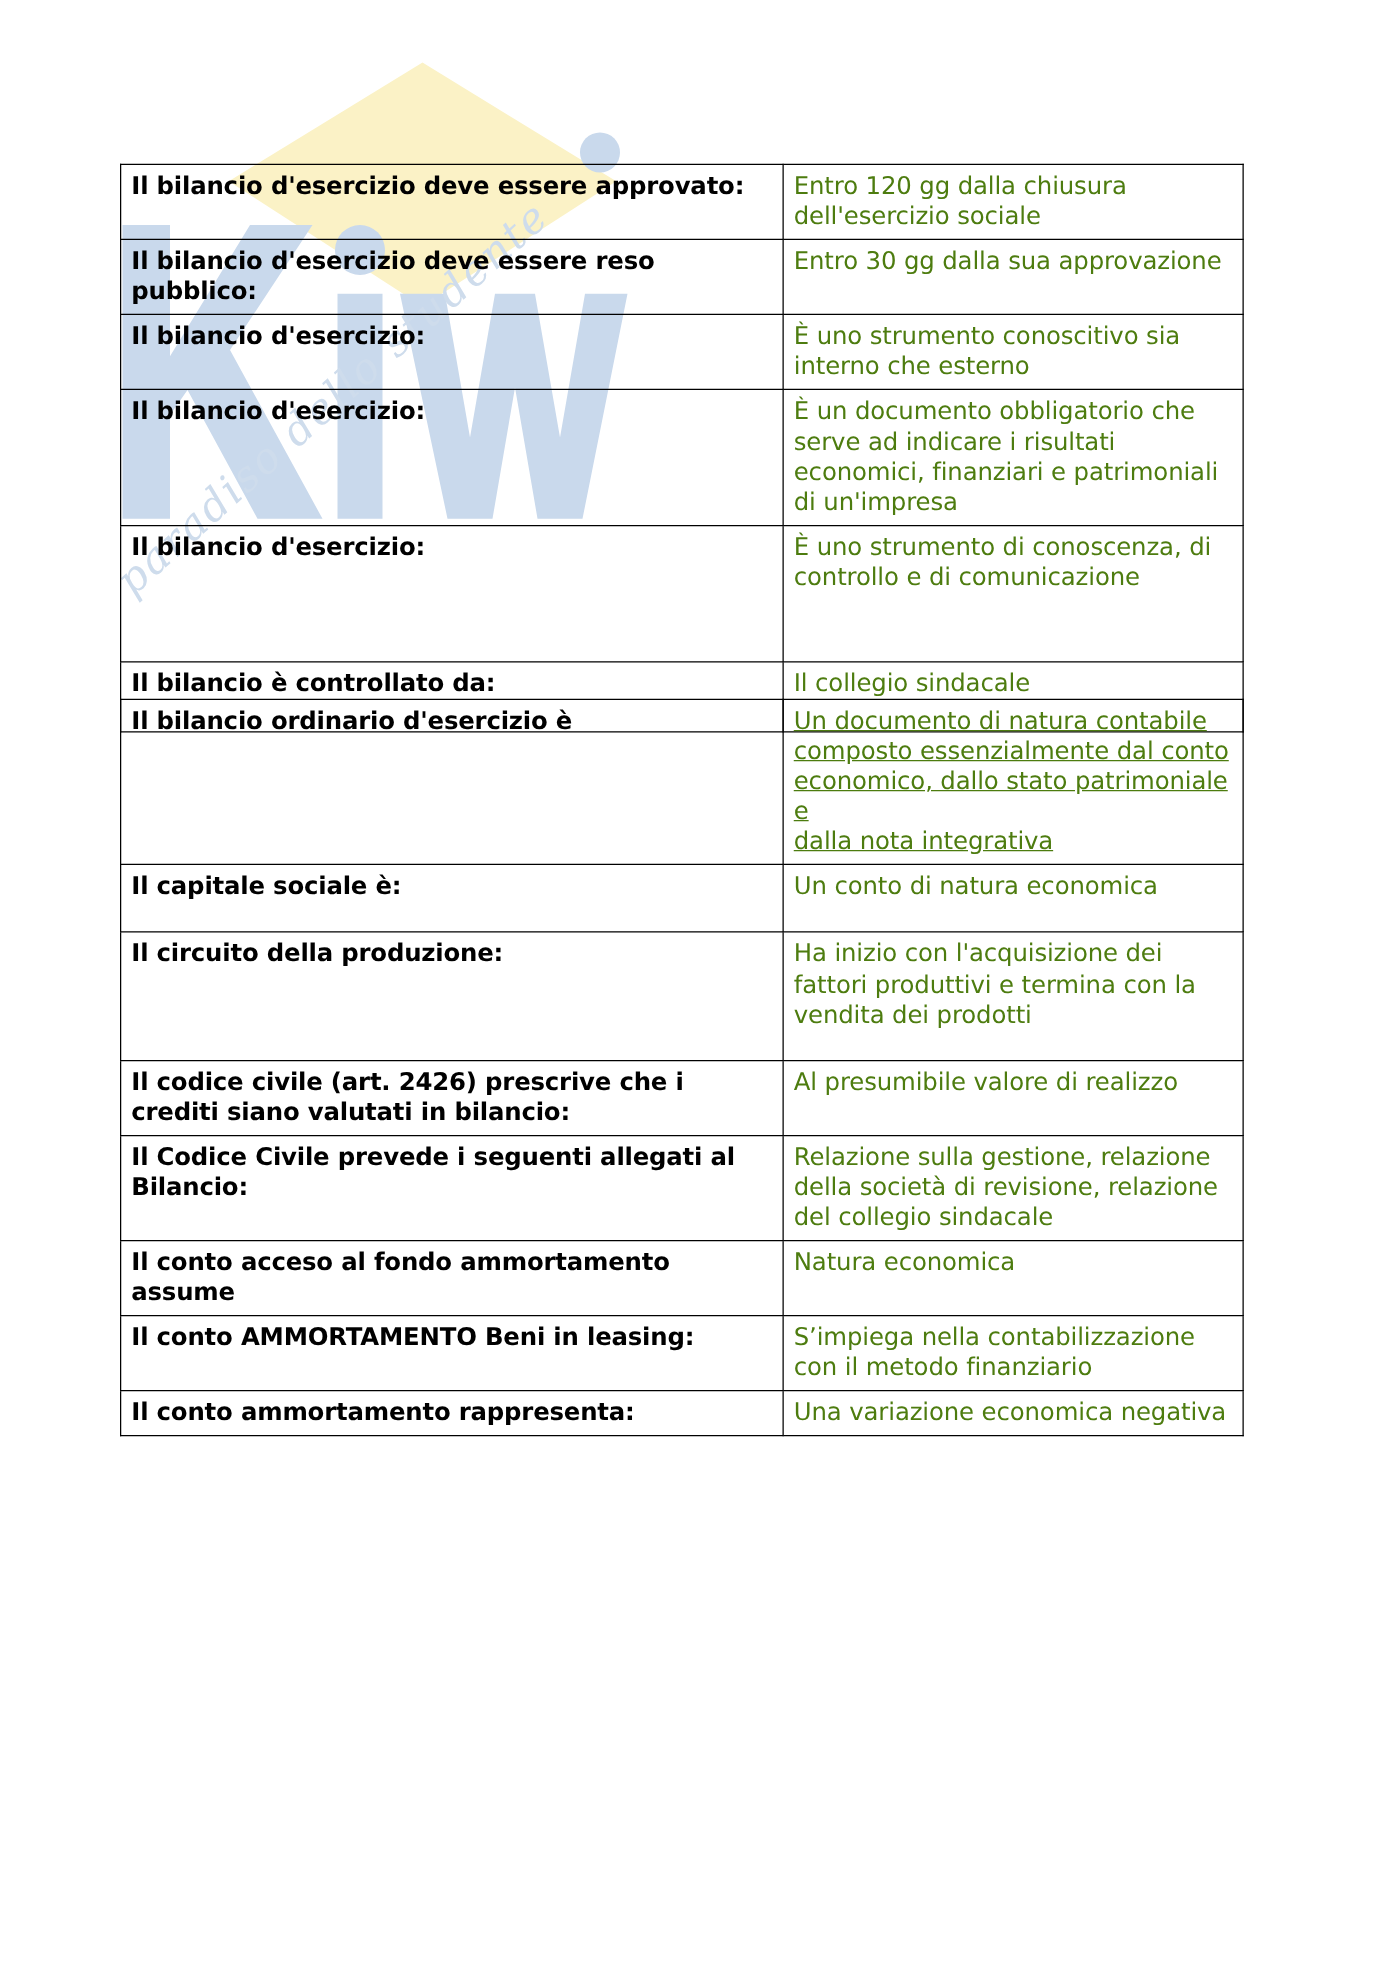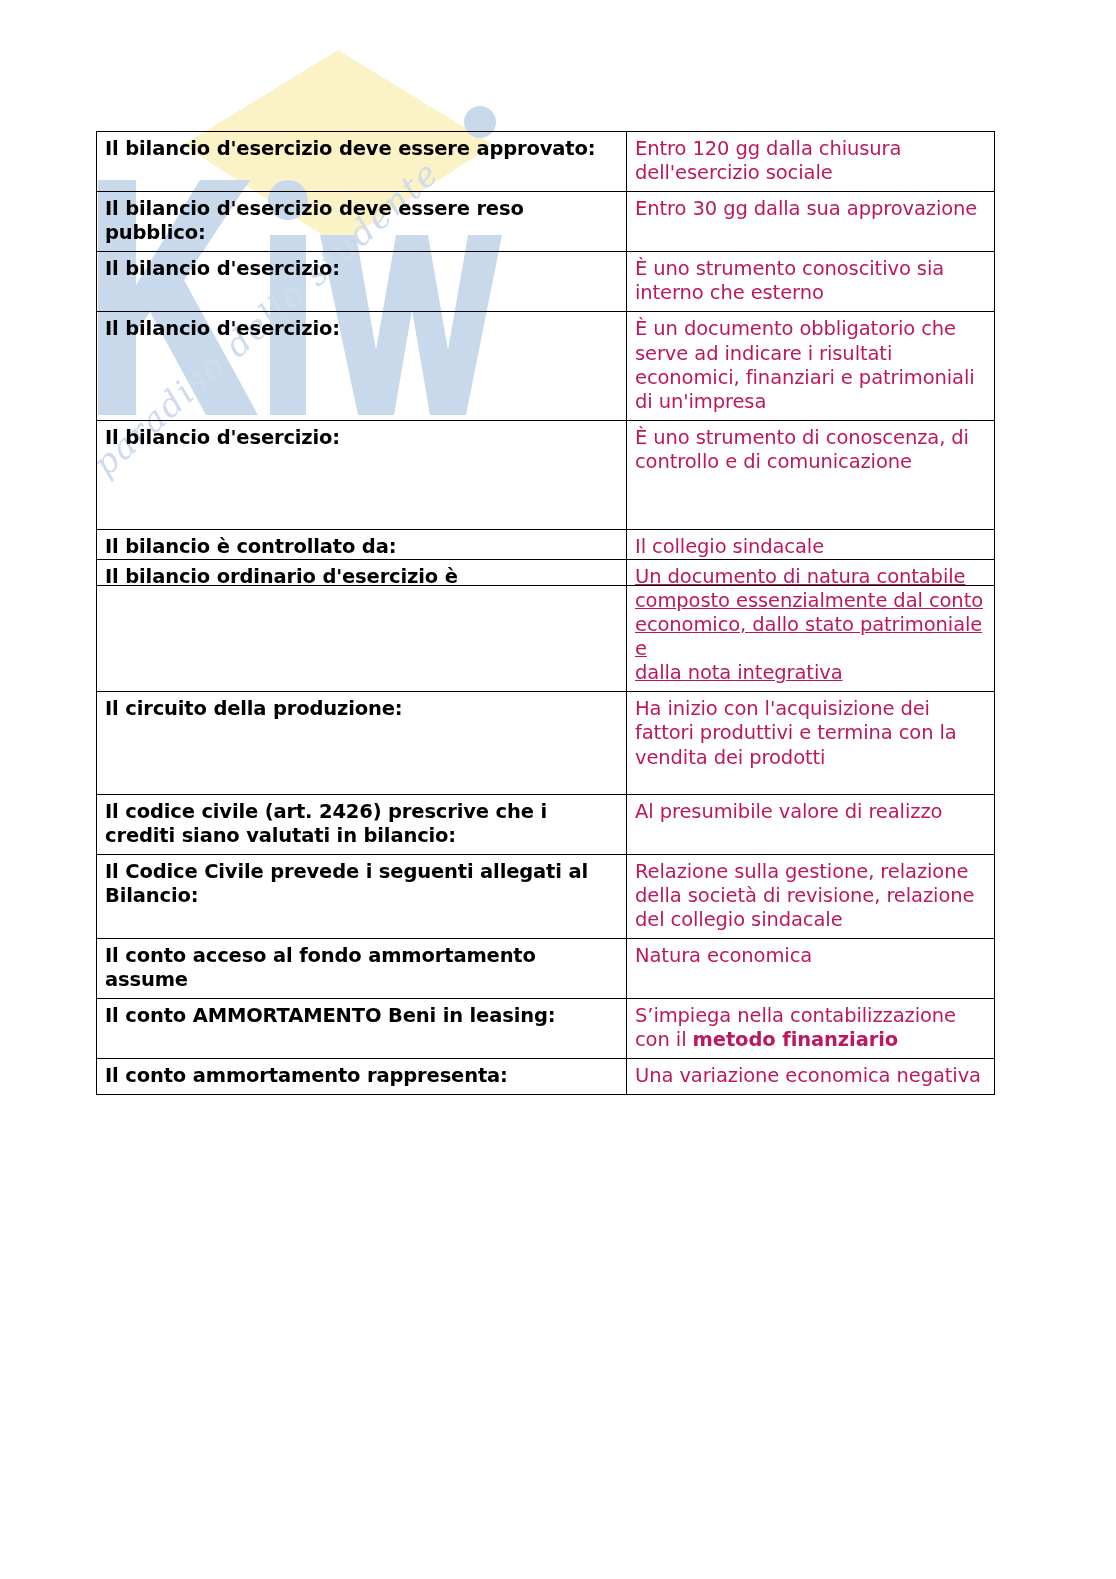--- a/index.html
+++ b/index.html
@@ -66,24 +66,24 @@
     font-weight: bold;
     font-size: 19.5px;
     line-height: 1.235;
     color: #000000;
     letter-spacing: -0.15px;
   }
   .def {
     font-weight: normal;
     font-size: 19.5px;
     line-height: 1.235;
-    color: #be185d;
+    color: #4d7c0f;
     letter-spacing: -0.1px;
   }
-  .def b { font-weight: bold; }
+  .def b { font-weight: normal; }
 
   
   .rowpad { display: block; }
 </style>
 </head>
 <body>
 
 <div class="page">
 
   <div class="watermark">
@@ -181,20 +181,29 @@
           <td>
             <span class="term">Il bilancio ordinario d'esercizio è</span>
           </td>
           <td>
             <span class="def" style="white-space:pre-line;text-decoration:underline;">Un documento di natura contabile composto essenzialmente dal conto economico, dallo stato patrimoniale e
 dalla nota integrativa</span>
           </td>
         </tr>
         <tr>
           <td>
+            <span class="term">Il capitale sociale è:</span>
+          </td>
+          <td>
+            <span class="def">Un conto di natura economica</span>
+            <span class="rowpad" style="height:18px;"></span>
+          </td>
+        </tr>
+        <tr>
+          <td>
             <span class="term">Il circuito della produzione:</span>
           </td>
           <td>
             <span class="def">Ha inizio con l'acquisizione dei fattori produttivi e termina con la vendita dei prodotti</span>
             <span class="rowpad" style="height:18px;"></span>
           </td>
         </tr>
         <tr>
           <td>
             <span class="term">Il codice civile (art. 2426) prescrive che i crediti siano valutati in bilancio:</span>

